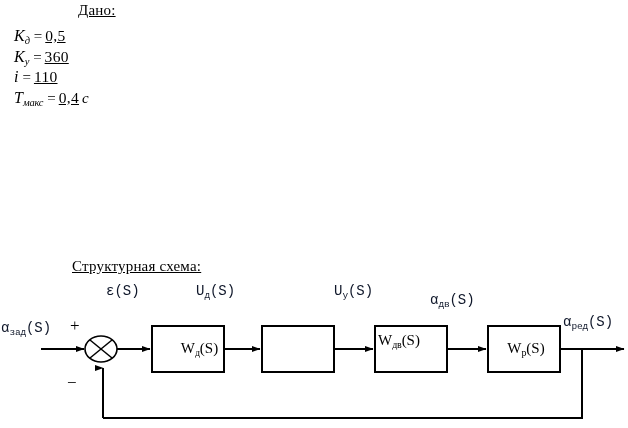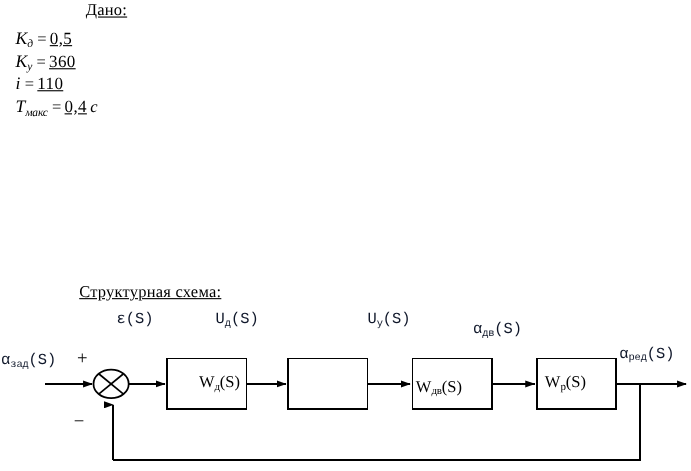--- a/index.html
+++ b/index.html
@@ -206,19 +206,19 @@
     <div class="sig-label" style="left:1px; top:38px;"><span class="g">α</span><span class="gs">зад</span><span class="g">(S)</span></div>
 
     <div class="sig-label" style="left:563px; top:32px;"><span class="g">α</span><span class="gs">ред</span><span class="g">(S)</span></div>
 
     <div class="op-sign" style="left:70px; top:35px;">+</div>
     <div class="op-sign" style="left:67px; top:92px;">−</div>
 
     <div class="blk-label" style="left:152px; top:58px; width:95px;"><span>W</span><span class="bs">д</span><span>(S)</span></div>
 
 
-    <div class="blk-label" style="left:375px; top:62px; width:48px;"><span>W</span><span class="bs">дв</span><span>(S)</span></div>
-
-    <div class="blk-label" style="left:488px; top:58px; width:52px;"><span>W</span><span class="bs">р</span><span>(S)</span></div>
+    <div class="blk-label" style="left:375px; top:50px; width:48px;"><span>W</span><span class="bs">дв</span><span>(S)</span></div>
+
+    <div class="blk-label" style="left:488px; top:58px; width:52px;padding-left:12px;"><span>W</span><span class="bs">р</span><span>(S)</span></div>
 
   </div>
 
 </div>
 
 </body></html>

